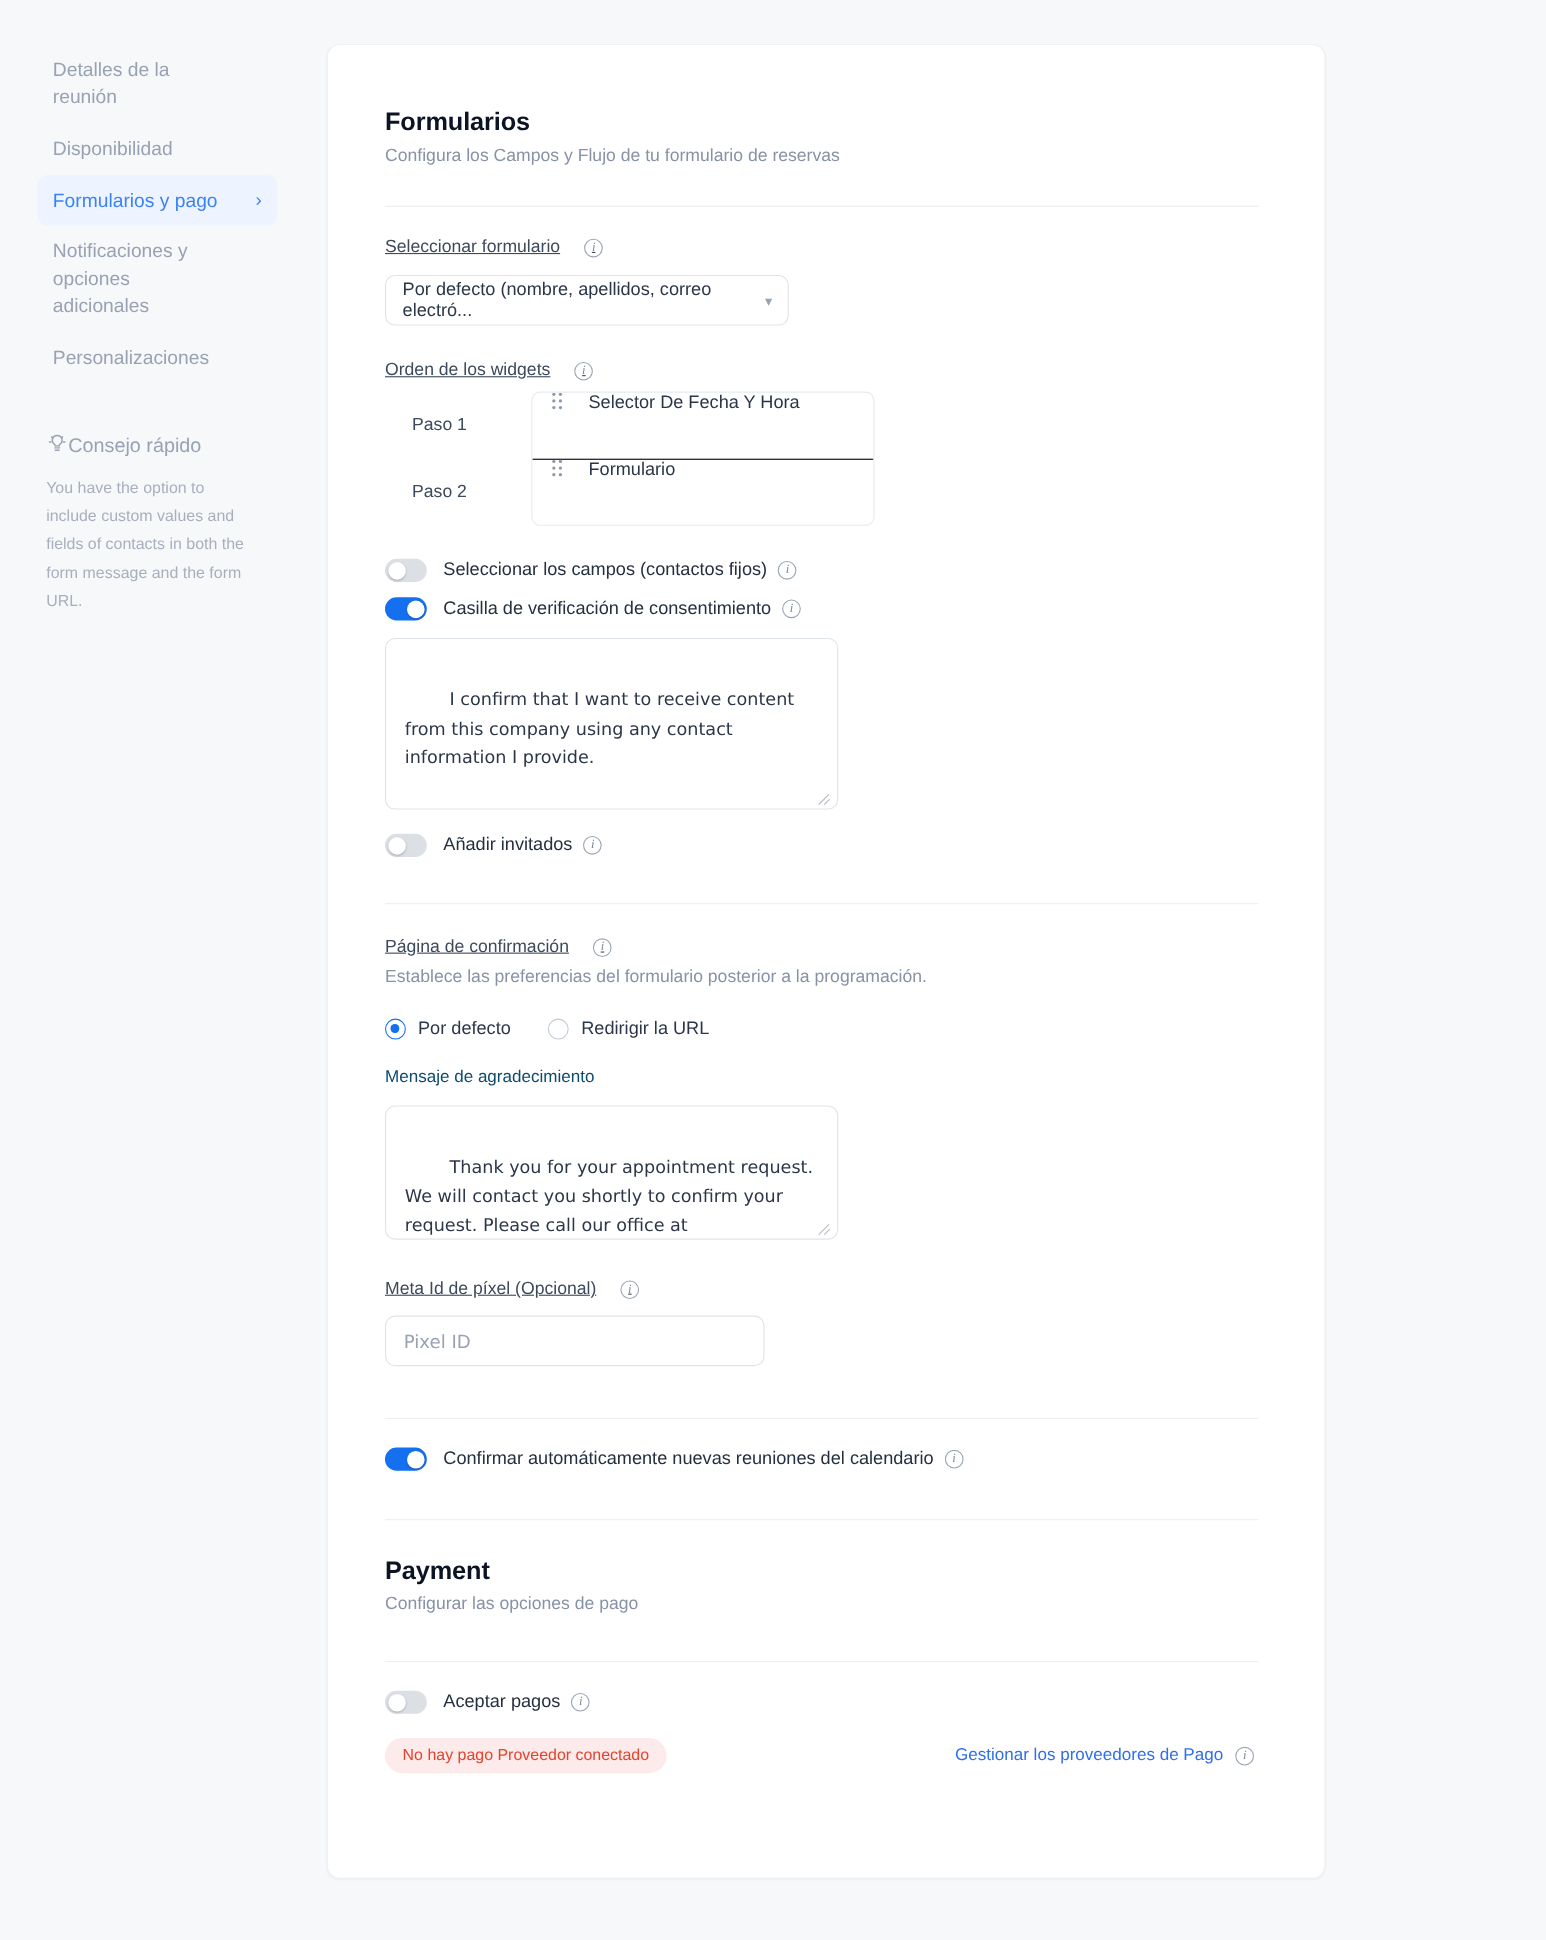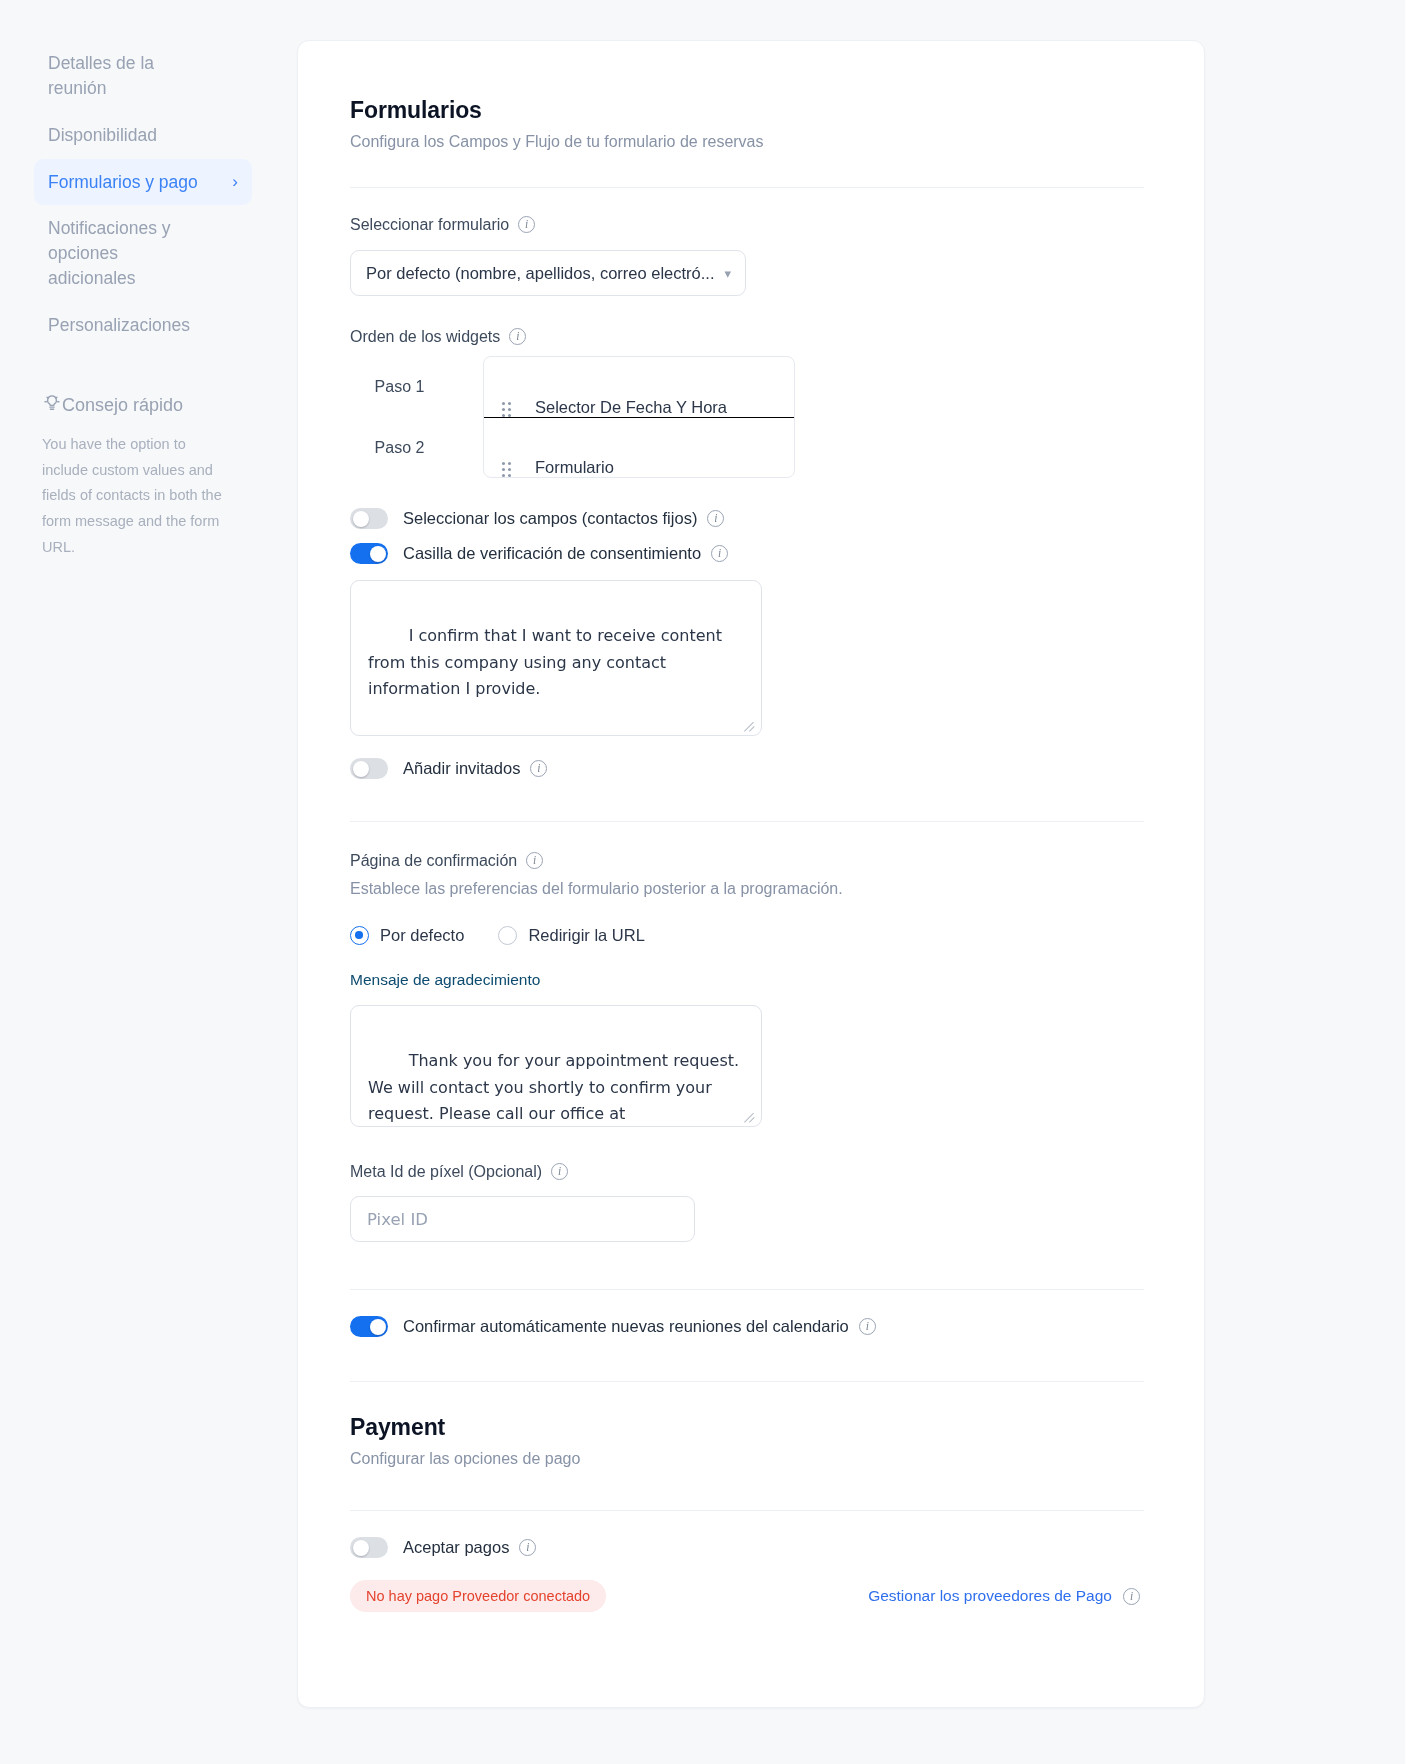--- a/index.html
+++ b/index.html
@@ -85,42 +85,43 @@
   .divider {
     height: 1px;
     background: #eceff3;
     margin: 36px 0 0 0;
   }
 
   .field-label {
     font-size: 16px;
     color: #3d4a5c;
     display: flex;
-    align-items: flex-start;
-    gap: 9px;
+    align-items: center;
+    gap: 22px;
+    text-decoration: underline;
   }
   .info-icon {
     width: 17px; height: 17px;
     flex: 0 0 17px;
     border-radius: 50%;
     border: 1.3px solid #9aa4b4;
     color: #7b8694;
     font-size: 11.5px;
     font-style: italic;
     font-family: "Liberation Serif", serif;
     line-height: 14px;
     text-align: center;
     display: inline-block;
     cursor: pointer;
   }
 
   
   .select-box {
     margin-top: 16px;
-    width: 396px;
+    width: 367px;
     height: 46px;
     border: 1px solid #dfe3ea;
     border-radius: 9px;
     background: #fff;
     display: flex;
     align-items: center;
     padding: 0 14px 0 15px;
     font-size: 16.5px;
     color: #2b3648;
     cursor: pointer;
@@ -143,21 +144,21 @@
   .wo-list {
     width: 312px;
     border: 1px solid #e6eaf0;
     border-radius: 8px;
     overflow: hidden;
     background: #fff;
   }
   .wo-row {
     height: 60px;
     display: flex;
-    align-items: flex-end;
+    align-items: flex-start;
     padding-left: 18px;
     gap: 22px;
     font-size: 16.5px;
     color: #2b3648;
     cursor: grab;
   }
   .wo-row + .wo-row { border-top: 1px solid #000000; }
   .grip {
     width: 11px; height: 15px;
     display: grid;

